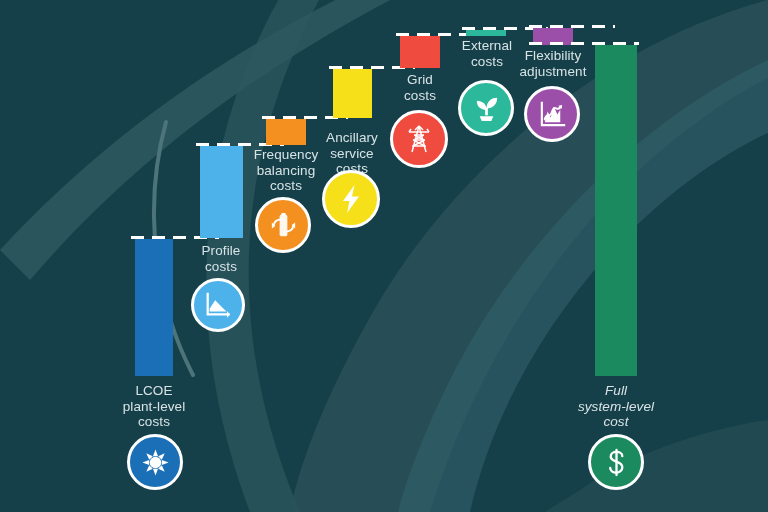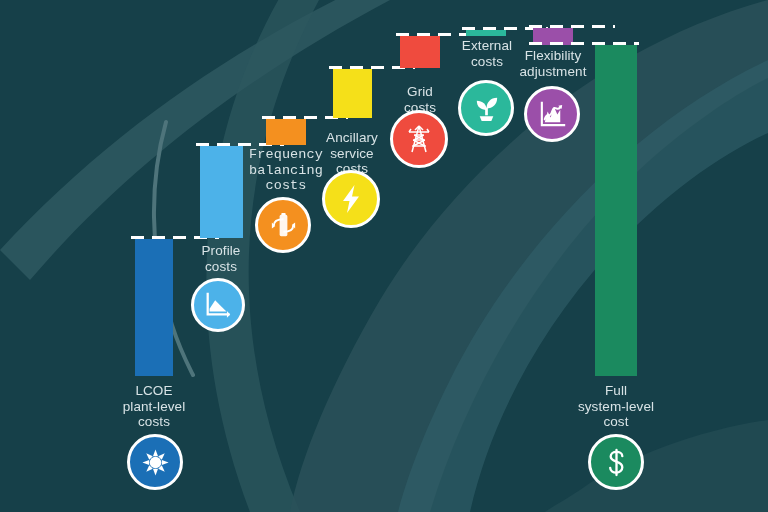--- a/index.html
+++ b/index.html
@@ -63,21 +63,21 @@
 costs</div>
     <div class="icon" style="left:191px;top:278px;width:54px;height:54px;background:#4cb2e9;">
       <svg width="30" height="30" viewBox="0 0 32 32">
         <path d="M5 4 L5 26 L27 26" stroke="white" stroke-width="2.4" fill="none" stroke-linecap="square"></path>
         <path d="M25.5 22.5 L29 26 L25.5 29.5 Z" fill="white"></path>
         <path d="M7 20 L13 11 L19 17 L25 23 L7 23 Z" fill="white"></path>
       </svg>
     </div>
     <div class="dash" style="left:262px;top:116px;width:86px;"></div>
     <div class="bar" style="left:266px;top:119px;width:40px;height:26px;background:#f4901f;"></div>
-    <div class="label" style="left:231px;top:147px;width:110px;font-family:Liberation Mono, monospace;">Frequency
+    <div class="label" style="left:231px;top:147px;width:110px;">Frequency
 balancing
 costs</div>
     <div class="icon" style="left:255px;top:197px;width:56px;height:56px;background:#f4901f;">
       <svg width="31" height="31" viewBox="0 0 32 32">
         <rect x="12" y="5" width="8" height="22" rx="1.6" fill="white" opacity="0.92"></rect>
         <rect x="13.8" y="3" width="4.4" height="2.6" rx="0.8" fill="white"></rect>
         <path d="M6 16 C6 11.5, 10.5 9.5, 16 9.5" stroke="white" stroke-width="2" fill="none"></path>
         <path d="M26 16 C26 20.5, 21.5 22.5, 16 22.5" stroke="white" stroke-width="2" fill="none"></path>
         <path d="M4 13 L7.5 16.5 L4 19 Z" fill="white"></path>
         <path d="M28 19 L24.5 15.5 L28 13 Z" fill="white"></path>
@@ -88,21 +88,21 @@
     <div class="label" style="left:299px;top:120px;width:106px;margin-top:10px;">Ancillary
 service
 costs</div>
     <div class="icon" style="left:322px;top:170px;width:58px;height:58px;background:#f5e019;">
       <svg width="32" height="32" viewBox="0 0 32 32">
         <path d="M19.5 2 L8 18 L14.5 18 L12 30 L24 13.5 L17 13.5 Z" fill="white"></path>
       </svg>
     </div>
     <div class="dash" style="left:396px;top:33px;width:86px;"></div>
     <div class="bar" style="left:400px;top:36px;width:40px;height:32px;background:#ef4b3e;"></div>
-    <div class="label" style="left:367px;top:72px;width:106px;margin-top:12px;">Grid
+    <div class="label" style="left:367px;top:72px;width:106px;">Grid
 costs</div>
     <div class="icon" style="left:390px;top:110px;width:58px;height:58px;background:#ef4b3e;">
       <svg width="32" height="32" viewBox="0 0 32 32">
         <g stroke="white" stroke-width="1.5" fill="none">
           <path d="M16 3 L9 29 M16 3 L23 29"></path>
           <path d="M11.3 12 L20.7 12 M10.2 17 L21.8 17 M9.1 23 L22.9 23"></path>
           <path d="M11.3 12 L20.7 17 M20.7 12 L11.3 17 M10.2 17 L21.8 23 M21.8 17 L10.2 23"></path>
           <path d="M6 9 L26 9"></path>
           <path d="M6 9 L8 6 M26 9 L24 6"></path>
           <path d="M16 3 L12 7 M16 3 L20 7"></path>
@@ -128,21 +128,21 @@
     <div class="icon" style="left:524px;top:86px;width:56px;height:56px;background:#9b4fa9;">
       <svg width="31" height="31" viewBox="0 0 32 32">
         <path d="M5 4 L5 27 L28 27" stroke="white" stroke-width="2.2" fill="none" stroke-linecap="square"></path>
         <path d="M8 24 L11 13 L14 19 L17.5 8 L21 16 L24 11 L24 24 Z" fill="white"></path>
         <path d="M8 21 C10.5 12, 13 22, 16 12 C18.5 5, 21 14, 24.5 8" stroke="white" stroke-width="2.1" fill="none" stroke-linecap="round"></path>
         <path d="M22 7 L26 6.2 L25.2 10.2 Z" fill="white"></path>
       </svg>
     </div>
     <div class="dash" style="left:529px;top:42px;width:110px;"></div>
     <div class="bar" style="left:595px;top:45px;width:42px;height:331px;background:#1b8a5f;"></div>
-    <div class="label" style="left:557px;top:383px;width:118px;">Full
+    <div class="label" style="left:557px;top:383px;width:118px;font-style:italic;">Full
 system-level
 cost</div>
     <div class="icon" style="left:588px;top:434px;width:56px;height:56px;background:#1b8a5f;">
       <svg width="31" height="31" viewBox="0 0 32 32">
         <path d="M16 3 L16 29" stroke="white" stroke-width="2.4" stroke-linecap="round"></path>
         <path d="M22 9.5 C22 6.5, 19 5, 16 5 C12.5 5, 10 6.8, 10 9.8 C10 16.5, 22 13.5, 22 20.8 C22 24.2, 19 26.5, 15.8 26.5 C12.2 26.5, 9.5 24.5, 9.5 21.5" stroke="white" stroke-width="2.4" fill="none" stroke-linecap="round"></path>
       </svg>
     </div>
     </div>
 

